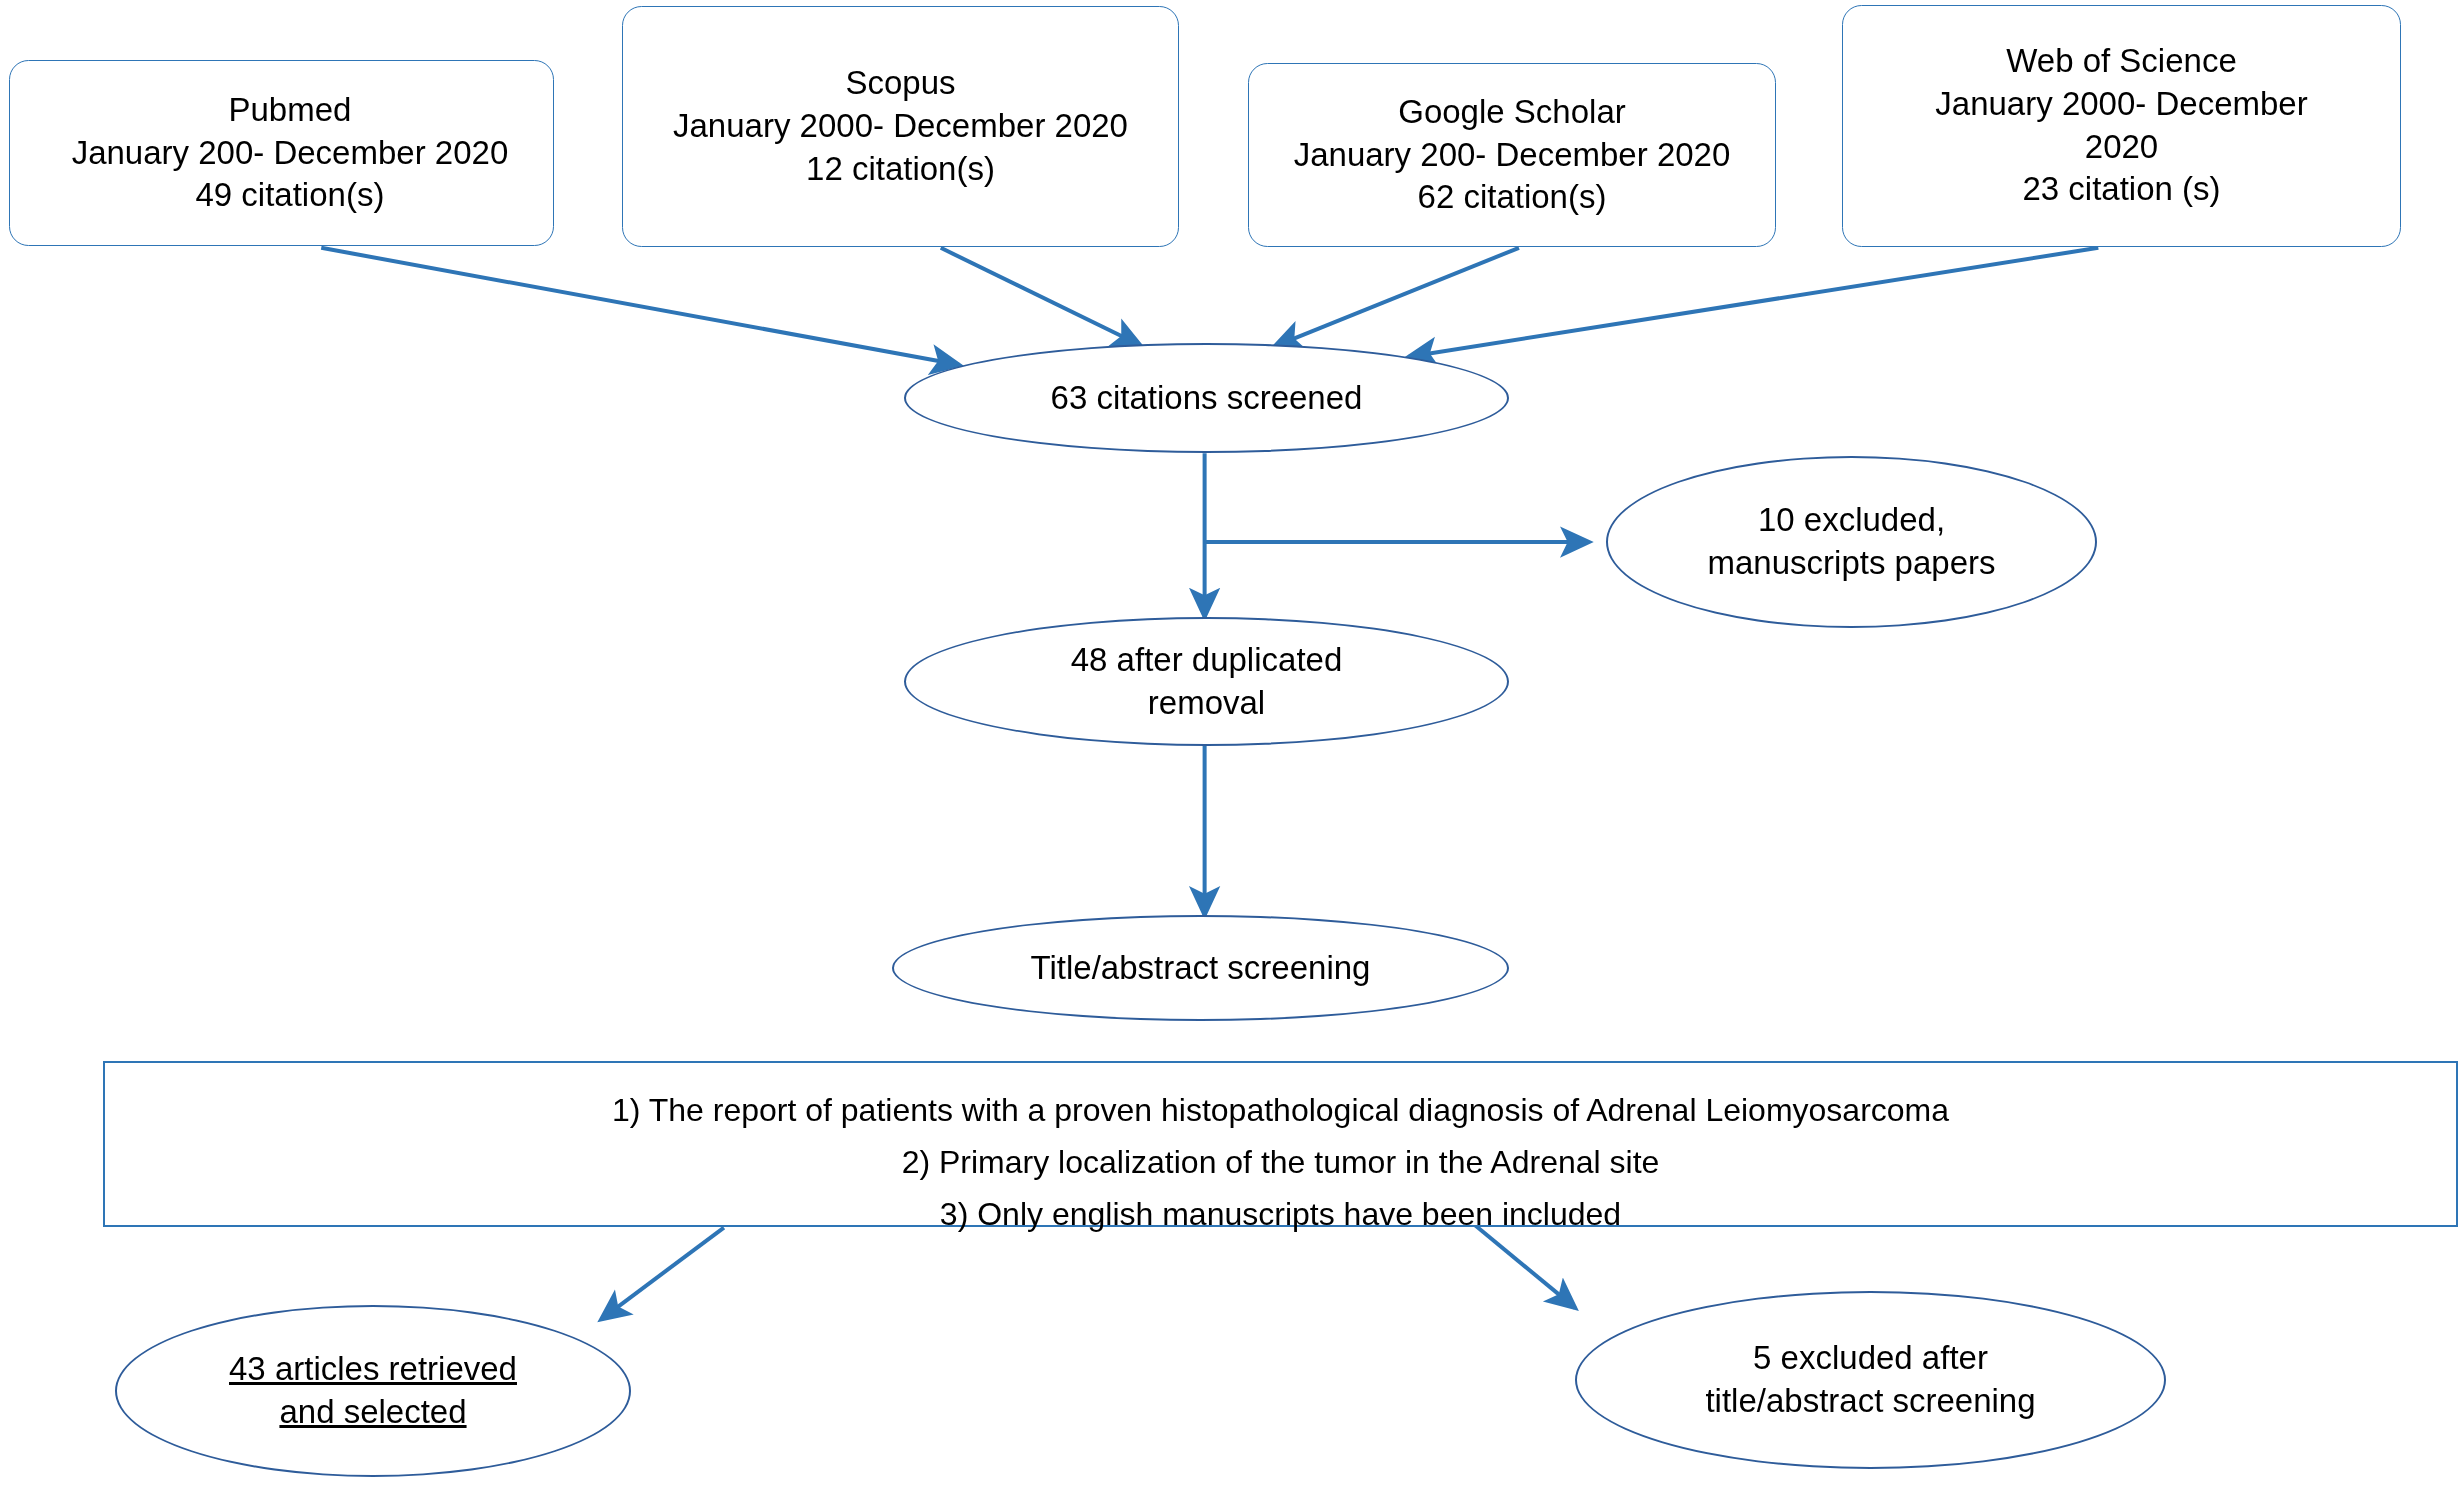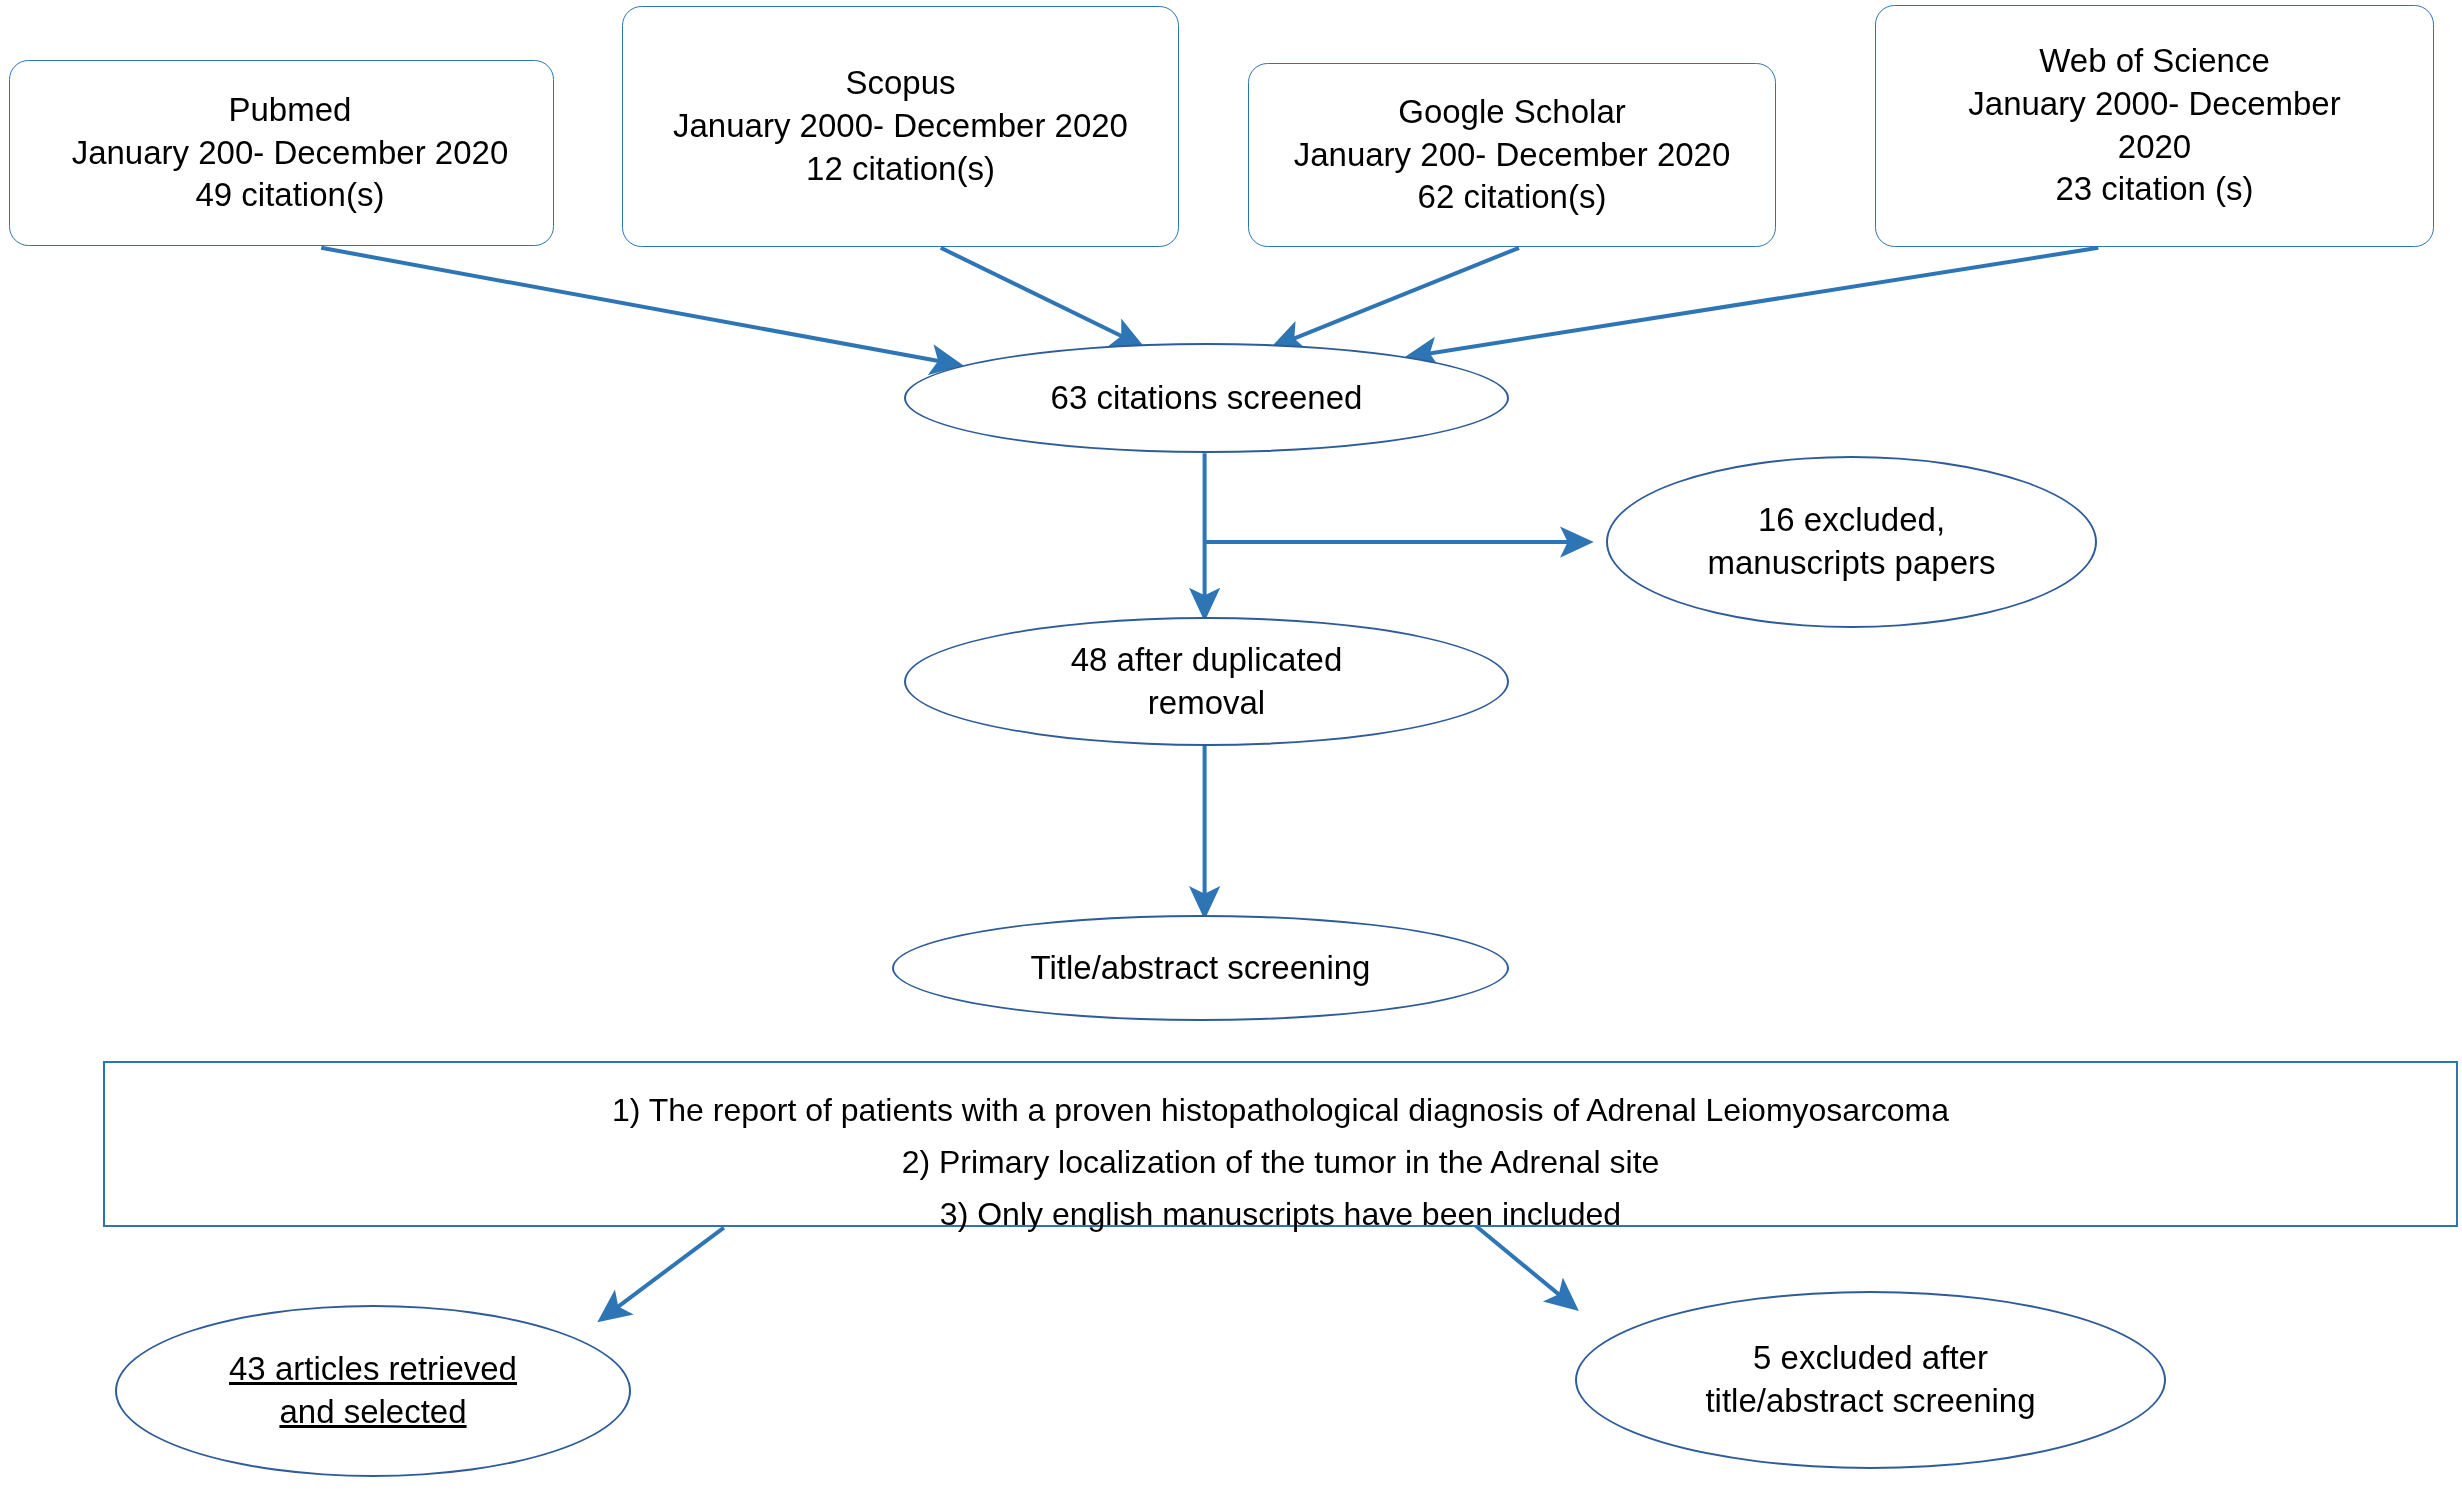--- a/index.html
+++ b/index.html
@@ -111,36 +111,36 @@
   </div>
 
   <div class="node rbox" style="left:1248px; top:63px; width:528px; height:184px;">
     <div>
       <span class="nl">Google Scholar</span>
       <span class="nl">January 200- December 2020</span>
       <span class="nl">62 citation(s)</span>
     </div>
   </div>
 
-  <div class="node rbox" style="left:1842px; top:4.6px; width:559px; height:242px;margin-left:33px;">
+  <div class="node rbox" style="left:1842px; top:4.6px; width:559px; height:242px;">
     <div>
       <span class="nl">Web of Science</span>
       <span class="nl">January 2000- December</span>
       <span class="nl">2020</span>
       <span class="nl">23 citation (s)</span>
     </div>
   </div>
 
   <div class="node ellipse" style="left:904px; top:343px; width:605px; height:110px;">
     <span>63 citations screened</span>
   </div>
 
   <div class="node ellipse" style="left:1606px; top:456px; width:491px; height:172px;">
     <div>
-      <span class="nl">16 excluded,</span>
+      <span class="nl">10 excluded,</span>
       <span class="nl">manuscripts papers</span>
     </div>
   </div>
 
   <div class="node ellipse" style="left:904px; top:617px; width:605px; height:129px;">
     <div>
       <span class="nl">48 after duplicated</span>
       <span class="nl">removal</span>
     </div>
   </div>

